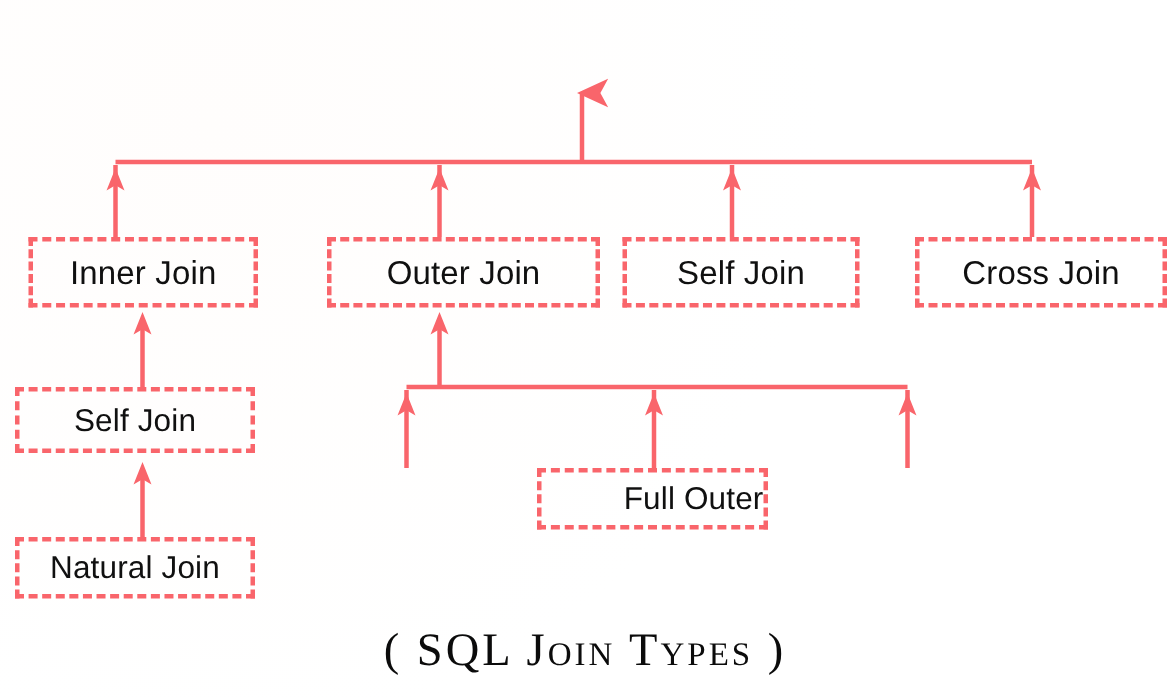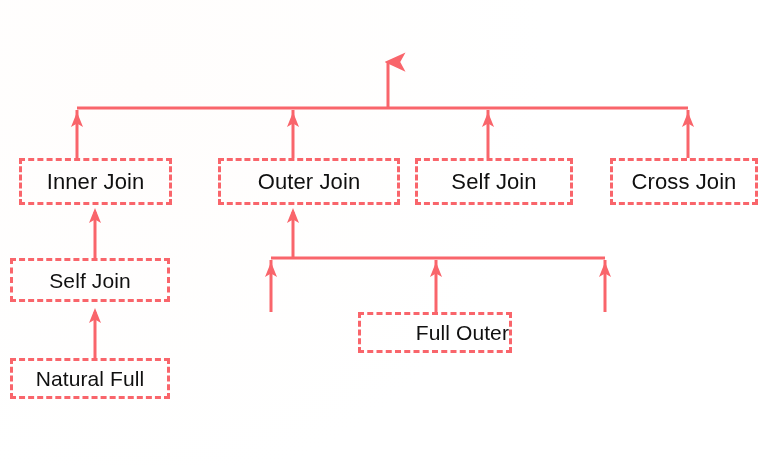--- a/index.html
+++ b/index.html
@@ -129,32 +129,33 @@
   </div>
 
   <div class="node tier-main" style="left:218px; top:158px; width:182px; height:47px;">
     <span class="node-label">Outer Join</span>
   </div>
 
   <div class="node tier-main" style="left:415px; top:158px; width:158px; height:47px;">
     <span class="node-label">Self Join</span>
   </div>
 
-  <div class="node tier-main" style="left:610px; top:158px; width:148px; height:47px;">
+  <div class="node tier-main" style="left:610px; top:158px; width:168px; height:47px;">
     <span class="node-label">Cross Join</span>
   </div>
 
   <div class="node tier-sub" style="left:10px; top:258px; width:160px; height:44px;">
     <span class="node-label">Self Join</span>
   </div>
 
 
   <div class="node tier-leaf" style="left:358px; top:312px; width:154px; height:41px;justify-content:flex-end;">
     <span class="node-label">Full Outer</span>
   </div>
 
 
   <div class="node tier-leaf" style="left:10px; top:358px; width:160px; height:41px;">
-    <span class="node-label">Natural Full</span>
+    <span class="node-label">Natural Join</span>
   </div>
 
+  <div id="caption">( SQL Join Types )</div>
 
 </div>
 
 </body></html>

